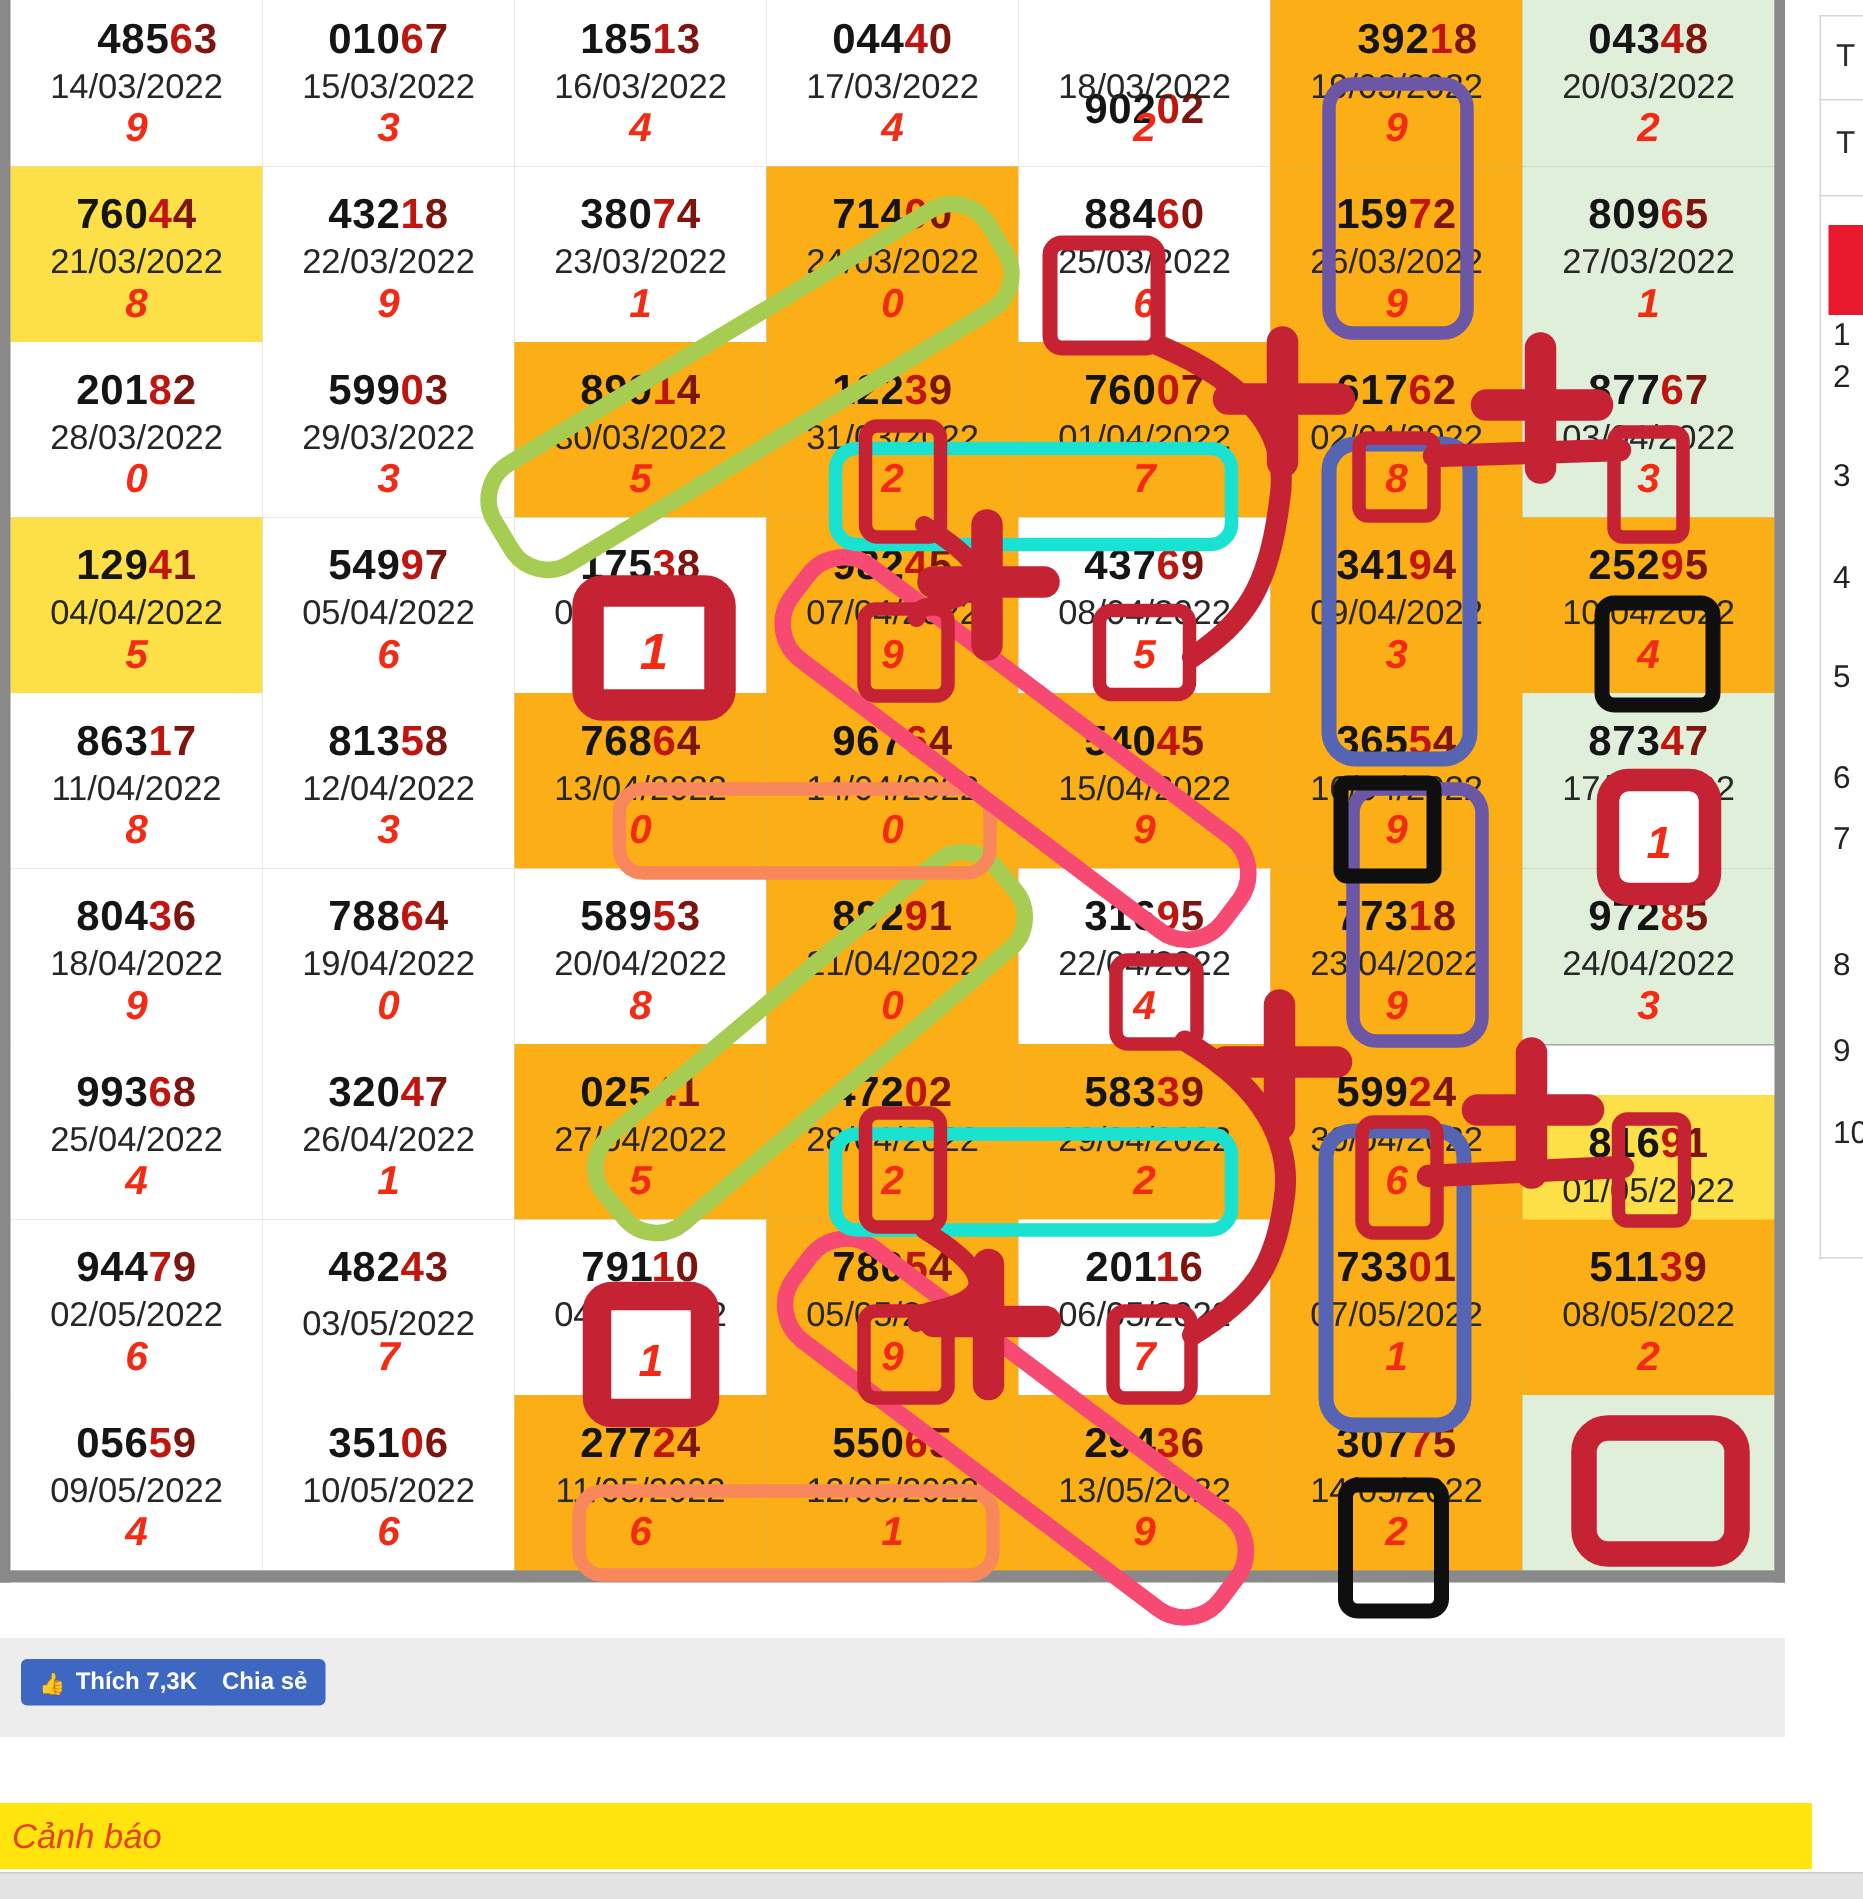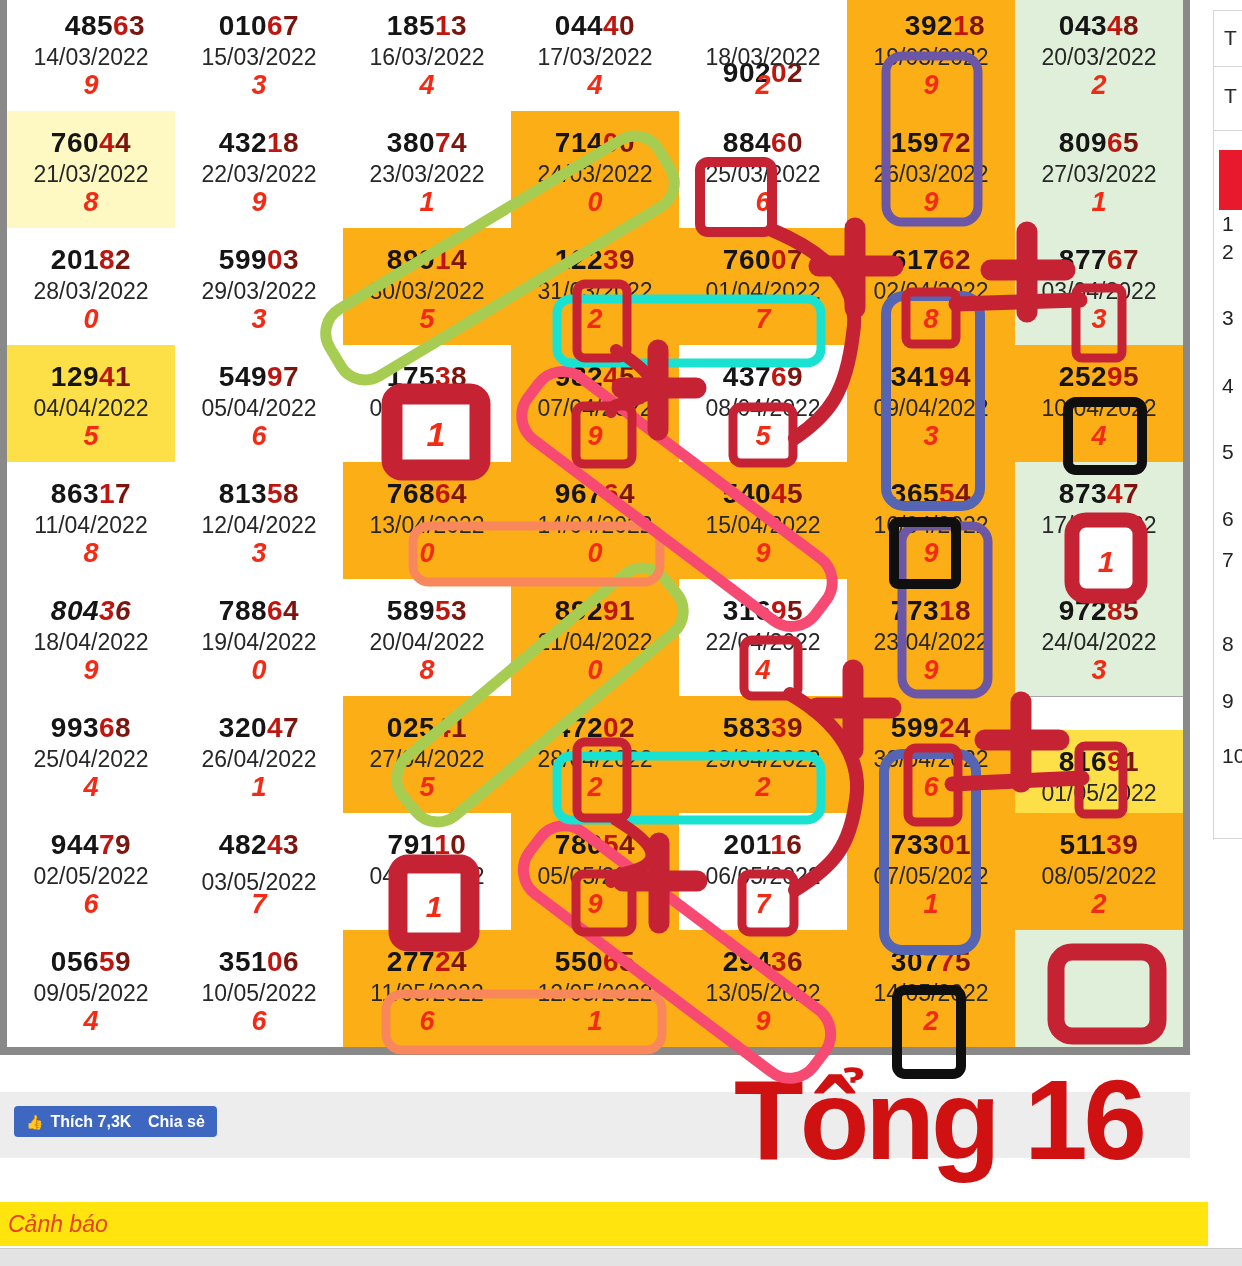--- a/index.html
+++ b/index.html
@@ -72,21 +72,21 @@
         <div class="cell" style="left: 847px; top: -6px; width: 169px; height: 118px; background: rgb(252, 174, 23);">
           <div class="num" style="top:16px;margin-left:28px;"><span>392</span><span class="d4" style="color:#c1150f">1</span><span class="d5" style="color:#7d150f">8</span></div>
           <div class="date" style="top:50px;">19/03/2022</div>
           <div class="digit" style="top:76px;color:#f32a14">9</div>
         </div>
         <div class="cell" style="left: 1015px; top: -6px; width: 169px; height: 118px; background: rgb(224, 239, 218);">
           <div class="num" style="top:16px;"><span>043</span><span class="d4" style="color:#c1150f">4</span><span class="d5" style="color:#7d150f">8</span></div>
           <div class="date" style="top:50px;">20/03/2022</div>
           <div class="digit" style="top:76px;color:#f32a14">2</div>
         </div>
-        <div class="cell" style="left: 7px; top: 111px; width: 169px; height: 118px; background: #fef9c3;">
+        <div class="cell" style="left: 7px; top: 111px; width: 169px; height: 118px; background: #fde047;">
           <div class="num" style="top:16px;"><span>760</span><span class="d4" style="color:#c1150f">4</span><span class="d5" style="color:#7d150f">4</span></div>
           <div class="date" style="top:50px;">21/03/2022</div>
           <div class="digit" style="top:76px;color:#f32a14">8</div>
         </div>
         <div class="cell" style="left: 175px; top: 111px; width: 169px; height: 118px; background: rgb(255, 255, 255);">
           <div class="num" style="top:16px;"><span>432</span><span class="d4" style="color:#c1150f">1</span><span class="d5" style="color:#7d150f">8</span></div>
           <div class="date" style="top:50px;">22/03/2022</div>
           <div class="digit" style="top:76px;color:#f32a14">9</div>
         </div>
         <div class="cell" style="left: 343px; top: 111px; width: 169px; height: 118px; background: rgb(255, 255, 255);">
@@ -213,21 +213,21 @@
           <div class="num" style="top:16px;"><span>365</span><span class="d4" style="color:#c1150f">5</span><span class="d5" style="color:#7d150f">4</span></div>
           <div class="date" style="top:50px;">16/04/2022</div>
           <div class="digit" style="top:76px;color:#f32a14">9</div>
         </div>
         <div class="cell" style="left: 1015px; top: 462px; width: 169px; height: 118px; background: rgb(224, 239, 218);">
           <div class="num" style="top:16px;"><span>873</span><span class="d4" style="color:#c1150f">4</span><span class="d5" style="color:#7d150f">7</span></div>
           <div class="date" style="top:50px;">17/04/2022</div>
           <div class="digit" style="top:76px;color:#f32a14">1</div>
         </div>
         <div class="cell" style="left: 7px; top: 579px; width: 169px; height: 118px; background: rgb(255, 255, 255);">
-          <div class="num" style="top:16px;font-style:italic;"><span>804</span><span class="d4" style="color:#c1150f">3</span><span class="d5" style="color:#7d150f">6</span></div>
+          <div class="num" style="top:16px;"><span>804</span><span class="d4" style="color:#c1150f">3</span><span class="d5" style="color:#7d150f">6</span></div>
           <div class="date" style="top:50px;">18/04/2022</div>
           <div class="digit" style="top:76px;color:#f32a14">9</div>
         </div>
         <div class="cell" style="left: 175px; top: 579px; width: 169px; height: 118px; background: rgb(255, 255, 255);">
           <div class="num" style="top:16px;"><span>788</span><span class="d4" style="color:#c1150f">6</span><span class="d5" style="color:#7d150f">4</span></div>
           <div class="date" style="top:50px;">19/04/2022</div>
           <div class="digit" style="top:76px;color:#f32a14">0</div>
         </div>
         <div class="cell" style="left: 343px; top: 579px; width: 169px; height: 118px; background: rgb(255, 255, 255);">
           <div class="num" style="top:16px;"><span>589</span><span class="d4" style="color:#c1150f">5</span><span class="d5" style="color:#7d150f">3</span></div>
@@ -442,21 +442,20 @@
   <div id="fb-bar">
     <button class="fb-btn" id="like-btn" style="left: 14px; background: rgb(62, 103, 194);">
       <span style="font-size:14px;margin-right:7px;">👍</span>
       <span>Thích 7,3K</span>
     </button>
     <button class="fb-btn" id="share-btn" style="left: 136px; background: rgb(62, 103, 194);">
       <span>Chia sẻ</span>
     </button>
   </div>
 
-  <div id="big-text" style="color: rgb(208, 17, 17);">Tổng 16</div>
 
   <div id="warning" style="background: rgb(255, 228, 14);">
     <span class="lbl" style="color: rgb(231, 65, 24);">Cảnh báo</span>
   </div>
 
   <div id="bottom-strip"></div>
 
 </div>
 
 </body></html>

